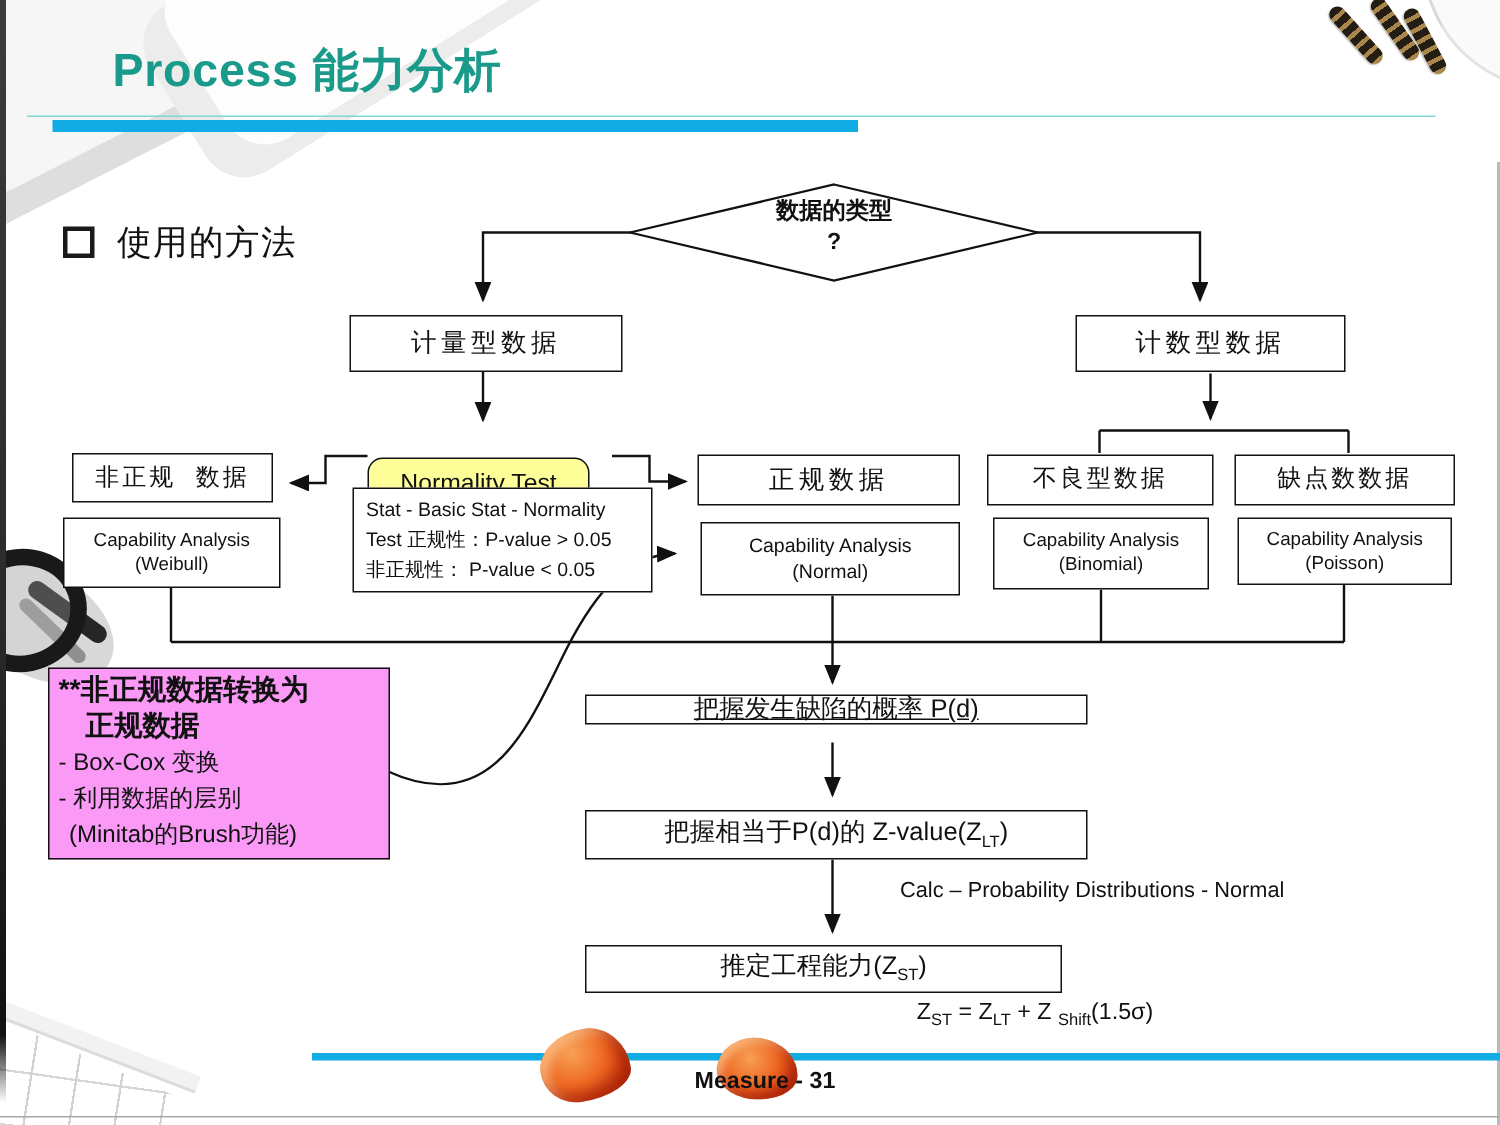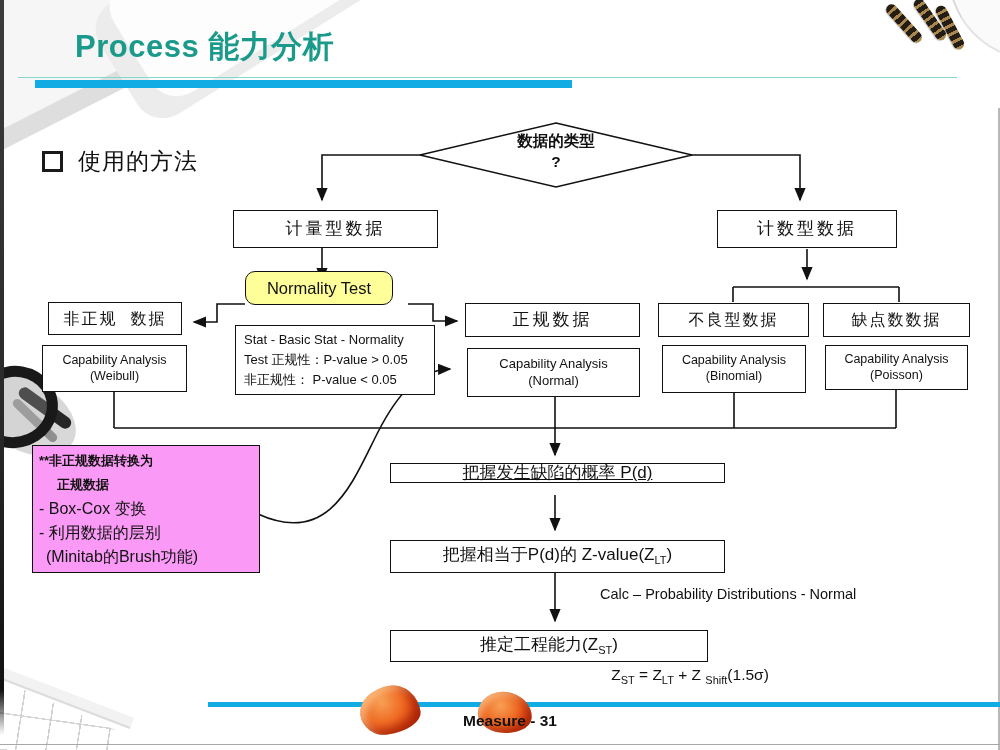--- a/index.html
+++ b/index.html
@@ -70,21 +70,21 @@
     flex-direction:column;align-items:center;justify-content:center;text-align:center;
     box-sizing:border-box;z-index:2;line-height:1.25;}
   .cn-lg{font-size:17px;letter-spacing:3px;}
   .cn-md{font-size:16px;letter-spacing:2px;}
   .sm{font-size:12.5px;letter-spacing:0;}
   .diamond-label{position:absolute;left:446px;top:131px;width:220px;text-align:center;
     font-weight:bold;font-size:15.5px;line-height:1.35;z-index:2;}
   .note-left{align-items:flex-start;text-align:left;padding:3px 0 3px 8px;font-size:13px;line-height:1.55;}
   .pink{background:var(--color-highlight_pink,#FB9AF6);align-items:flex-start;text-align:left;
     padding:5px 6px;font-size:16px;line-height:24px;border-width:1.6px;}
-  .pink .b{font-weight:bold;font-size:13px;}
+  .pink .b{font-weight:bold;font-size:19px;}
   .pink .ind1{padding-left:18px;}
   .pink .ind2{padding-left:7px;}
   .yellow{background:var(--color-highlight_yellow,#FFFF99);font-size:16.5px;}
   .annot{position:absolute;font-size:14.5px;z-index:2;}
   sub{font-size:11px;}
   .formula{position:absolute;left:560px;top:666px;width:260px;text-align:center;
     font-size:15.5px;z-index:2;}
   
   .footer-line{position:absolute;left:208px;top:702px;width:792px;height:5px;
     background:var(--color-accent_cyan,#12ACE4);z-index:5;}
@@ -141,24 +141,24 @@
     <path class="cline" d="M555,495 V530" marker-end="url(#arr)"></path>
     <path class="cline" d="M555,573 V621" marker-end="url(#arr)"></path>
     <path class="cline" d="M258,514 C330,547 353,481 378,432 C398,393 419,370 450,369" marker-end="url(#arr)"></path>
   </svg>
 
   <div class="diamond-label">
     <div>数据的类型</div>
     <div>?</div>
   </div>
 
-  <div class="fbox cn-lg" style="left:233px;top:210px;width:205px;height:38px;">计量型数据</div>
+  <div class="fbox cn-lg" style="left:233px;top:210px;width:182px;height:38px;">计量型数据</div>
   <div class="fbox cn-lg" style="left:717px;top:210px;width:180px;height:38px;">计数型数据</div>
 
-  <div class="fbox yellow" style="left:245px;top:271px;width:148px;height:34px;border-radius:10px;">Normality Test</div>
+  <div class="fbox yellow" style="left:245px;top:305px;width:148px;height:34px;border-radius:10px;">Normality Test</div>
 
   <div class="fbox cn-md" style="left:48px;top:302px;width:134px;height:33px;white-space:pre;">非正规  数据</div>
   <div class="fbox cn-lg" style="left:465px;top:303px;width:175px;height:34px;">正规数据</div>
   <div class="fbox cn-md" style="left:658px;top:303px;width:151px;height:34px;">不良型数据</div>
   <div class="fbox cn-md" style="left:823px;top:303px;width:147px;height:34px;">缺点数数据</div>
 
   <div class="fbox note-left" style="left:235px;top:325px;width:200px;height:70px;">
     <div>Stat - Basic Stat - Normality</div>
     <div>Test 正规性：P-value &gt; 0.05</div>
     <div>非正规性： P-value &lt; 0.05</div>

